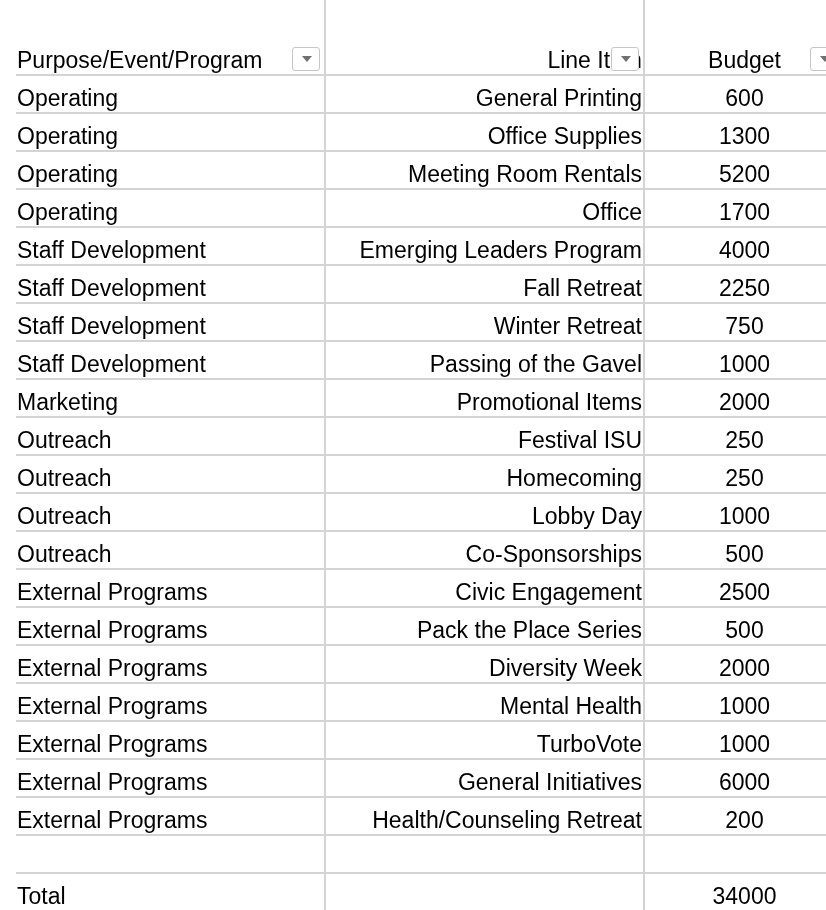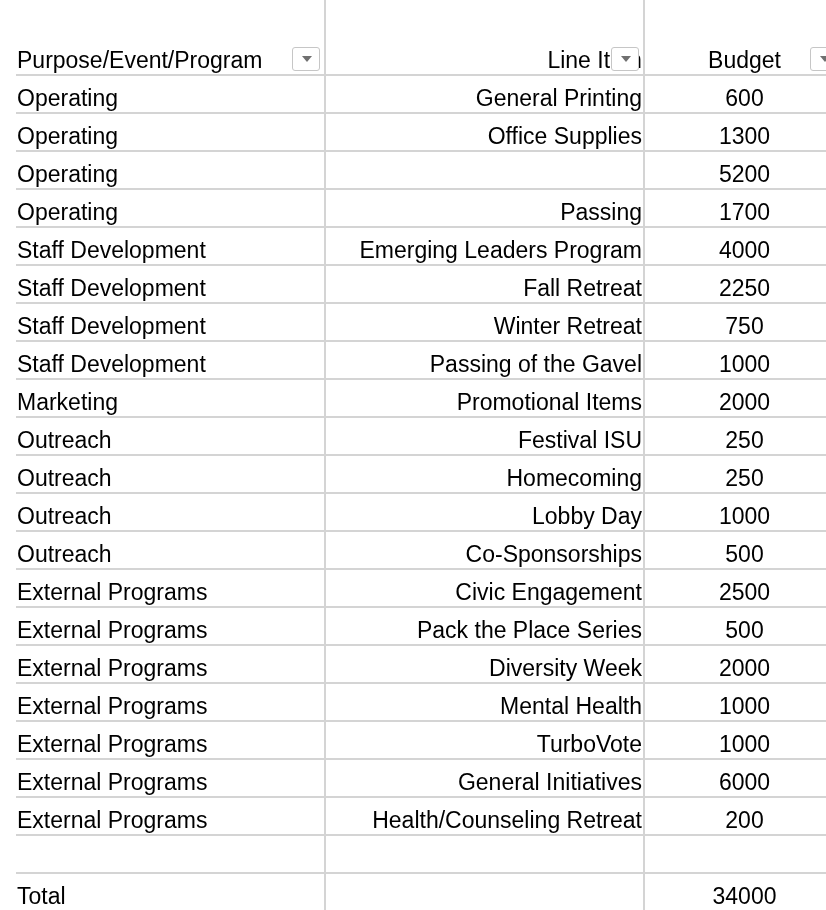--- a/index.html
+++ b/index.html
@@ -39,25 +39,26 @@
         <div class="cell c2">General Printing</div>
         <div class="cell c3">600</div>
       </div>
       <div class="row" style="top: 114px;">
         <div class="cell c1">Operating</div>
         <div class="cell c2">Office Supplies</div>
         <div class="cell c3">1300</div>
       </div>
       <div class="row" style="top: 152px;">
         <div class="cell c1">Operating</div>
+        <div class="cell c2">Meeting Room Rentals</div>
         <div class="cell c3">5200</div>
       </div>
       <div class="row" style="top: 190px;">
         <div class="cell c1">Operating</div>
-        <div class="cell c2">Passing</div>
+        <div class="cell c2">Office</div>
         <div class="cell c3">1700</div>
       </div>
       <div class="row" style="top: 228px;">
         <div class="cell c1">Staff Development</div>
         <div class="cell c2">Emerging Leaders Program</div>
         <div class="cell c3">4000</div>
       </div>
       <div class="row" style="top: 266px;">
         <div class="cell c1">Staff Development</div>
         <div class="cell c2">Fall Retreat</div>

